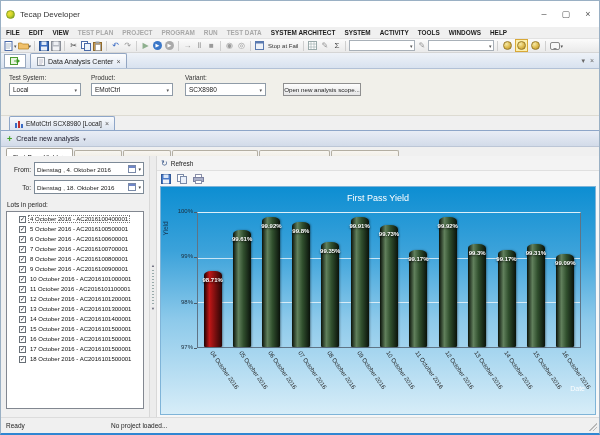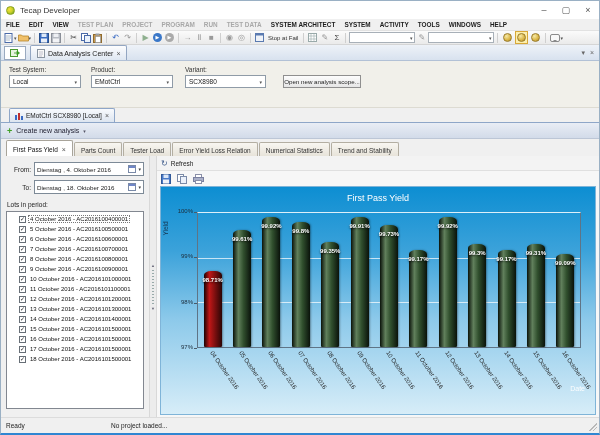--- a/index.html
+++ b/index.html
@@ -1,21 +1,21 @@
 <!DOCTYPE html>
 <html><head>
 <meta charset="utf-8">
 <style>
   html,body{margin:0;padding:0;background:#c9d6e4;}
   *{box-sizing:border-box;}
   .window{position:relative;width:600px;height:435px;background:#f0f0f0;
     border:1px solid #9ab0c4;border-bottom:2px solid #2f86d2;overflow:hidden;
     font-family:"Liberation Sans",sans-serif;color:#222;}
   
-  .titlebar{height:18px;background:#ffffff;display:flex;align-items:center;padding-left:5px;}
+  .titlebar{height:26px;background:#ffffff;display:flex;align-items:center;padding-left:5px;}
   .app-logo{width:9px;height:9px;border-radius:50%;
     background:radial-gradient(circle at 35% 35%,#f3e13a 0%,#cfd22a 45%,#5a9a1e 100%);
     border:1px solid #8aa21e;margin-right:5px;}
   .title-text{font-size:8px;color:#333;flex:1;}
   .win-btn{width:22px;height:16px;display:flex;align-items:center;justify-content:center;
     font-size:9px;color:#555;}
   
   .menubar{height:11px;display:flex;align-items:center;padding-left:5px;gap:9px;background:#f0f0f0;}
   .menu-item{font-size:6.4px;font-weight:bold;color:#1c1c1c;white-space:nowrap;}
   .menu-item.disabled{color:#a8a8a8;}

